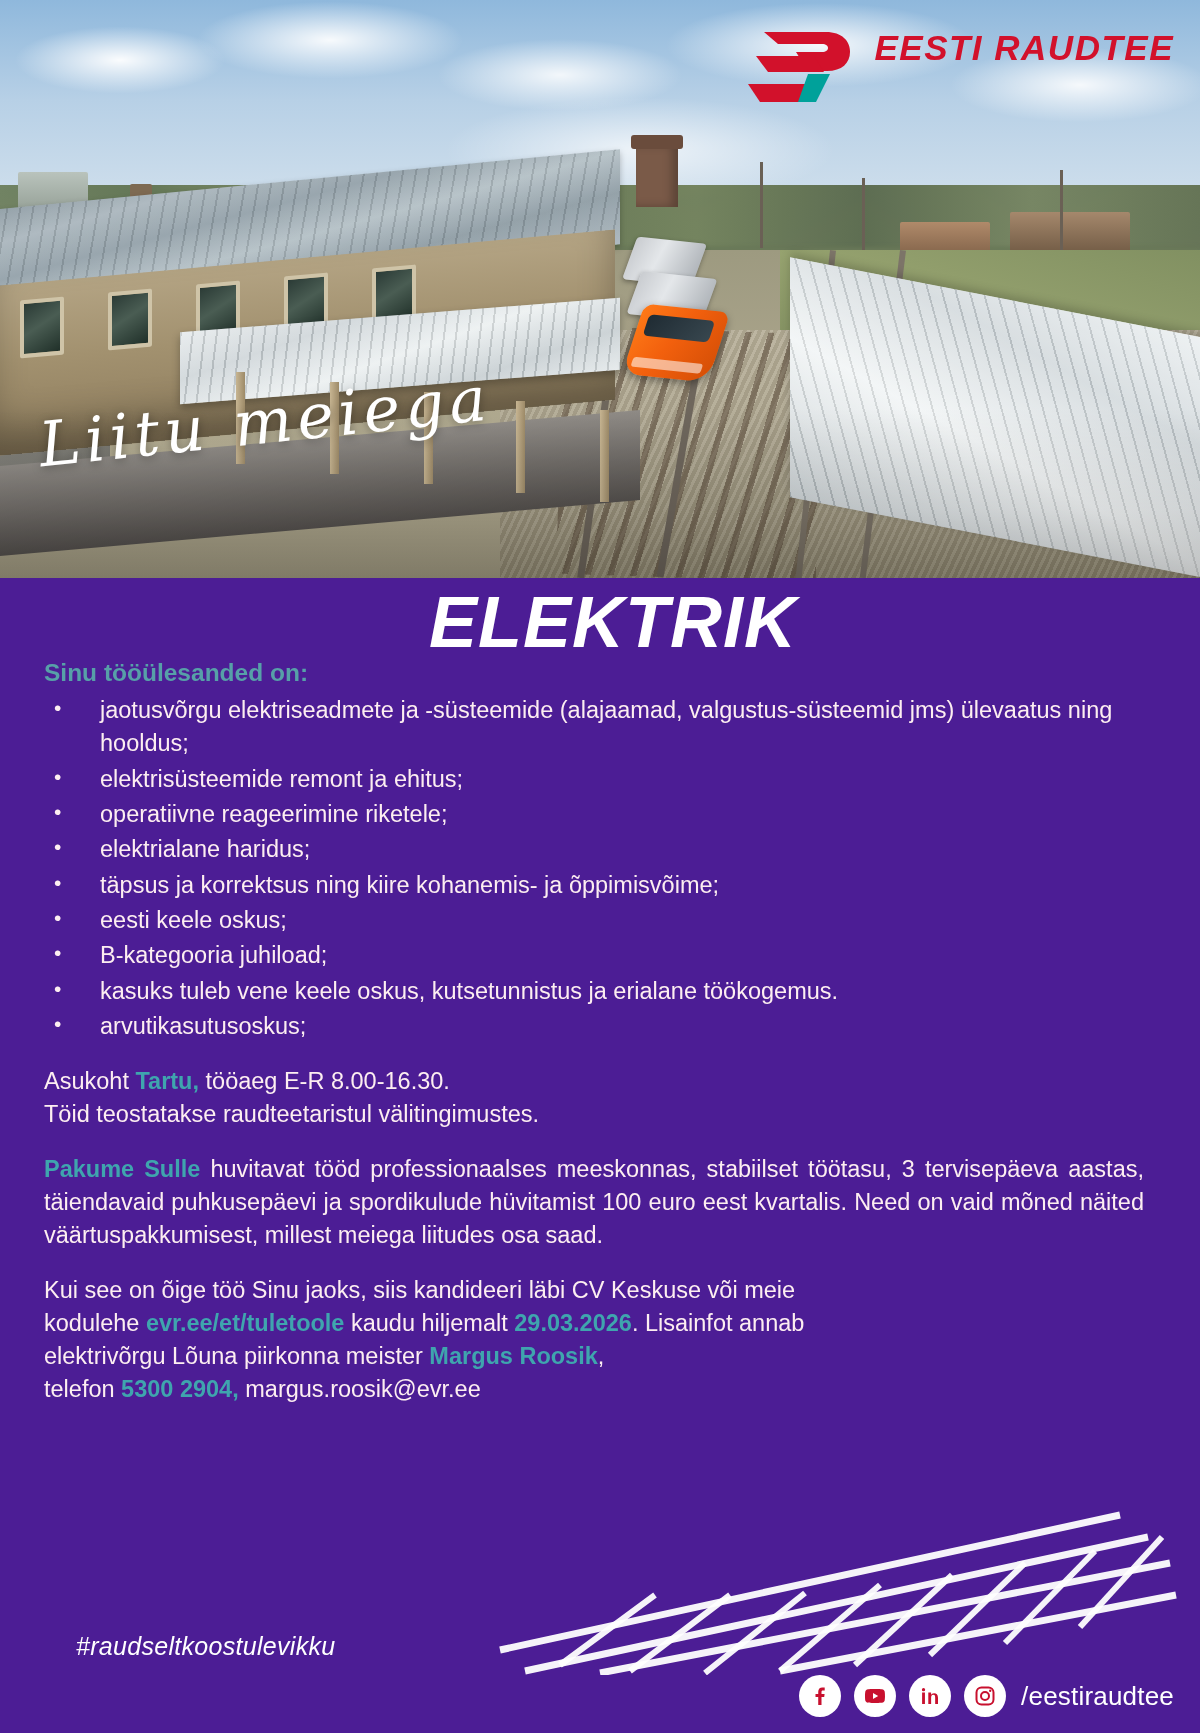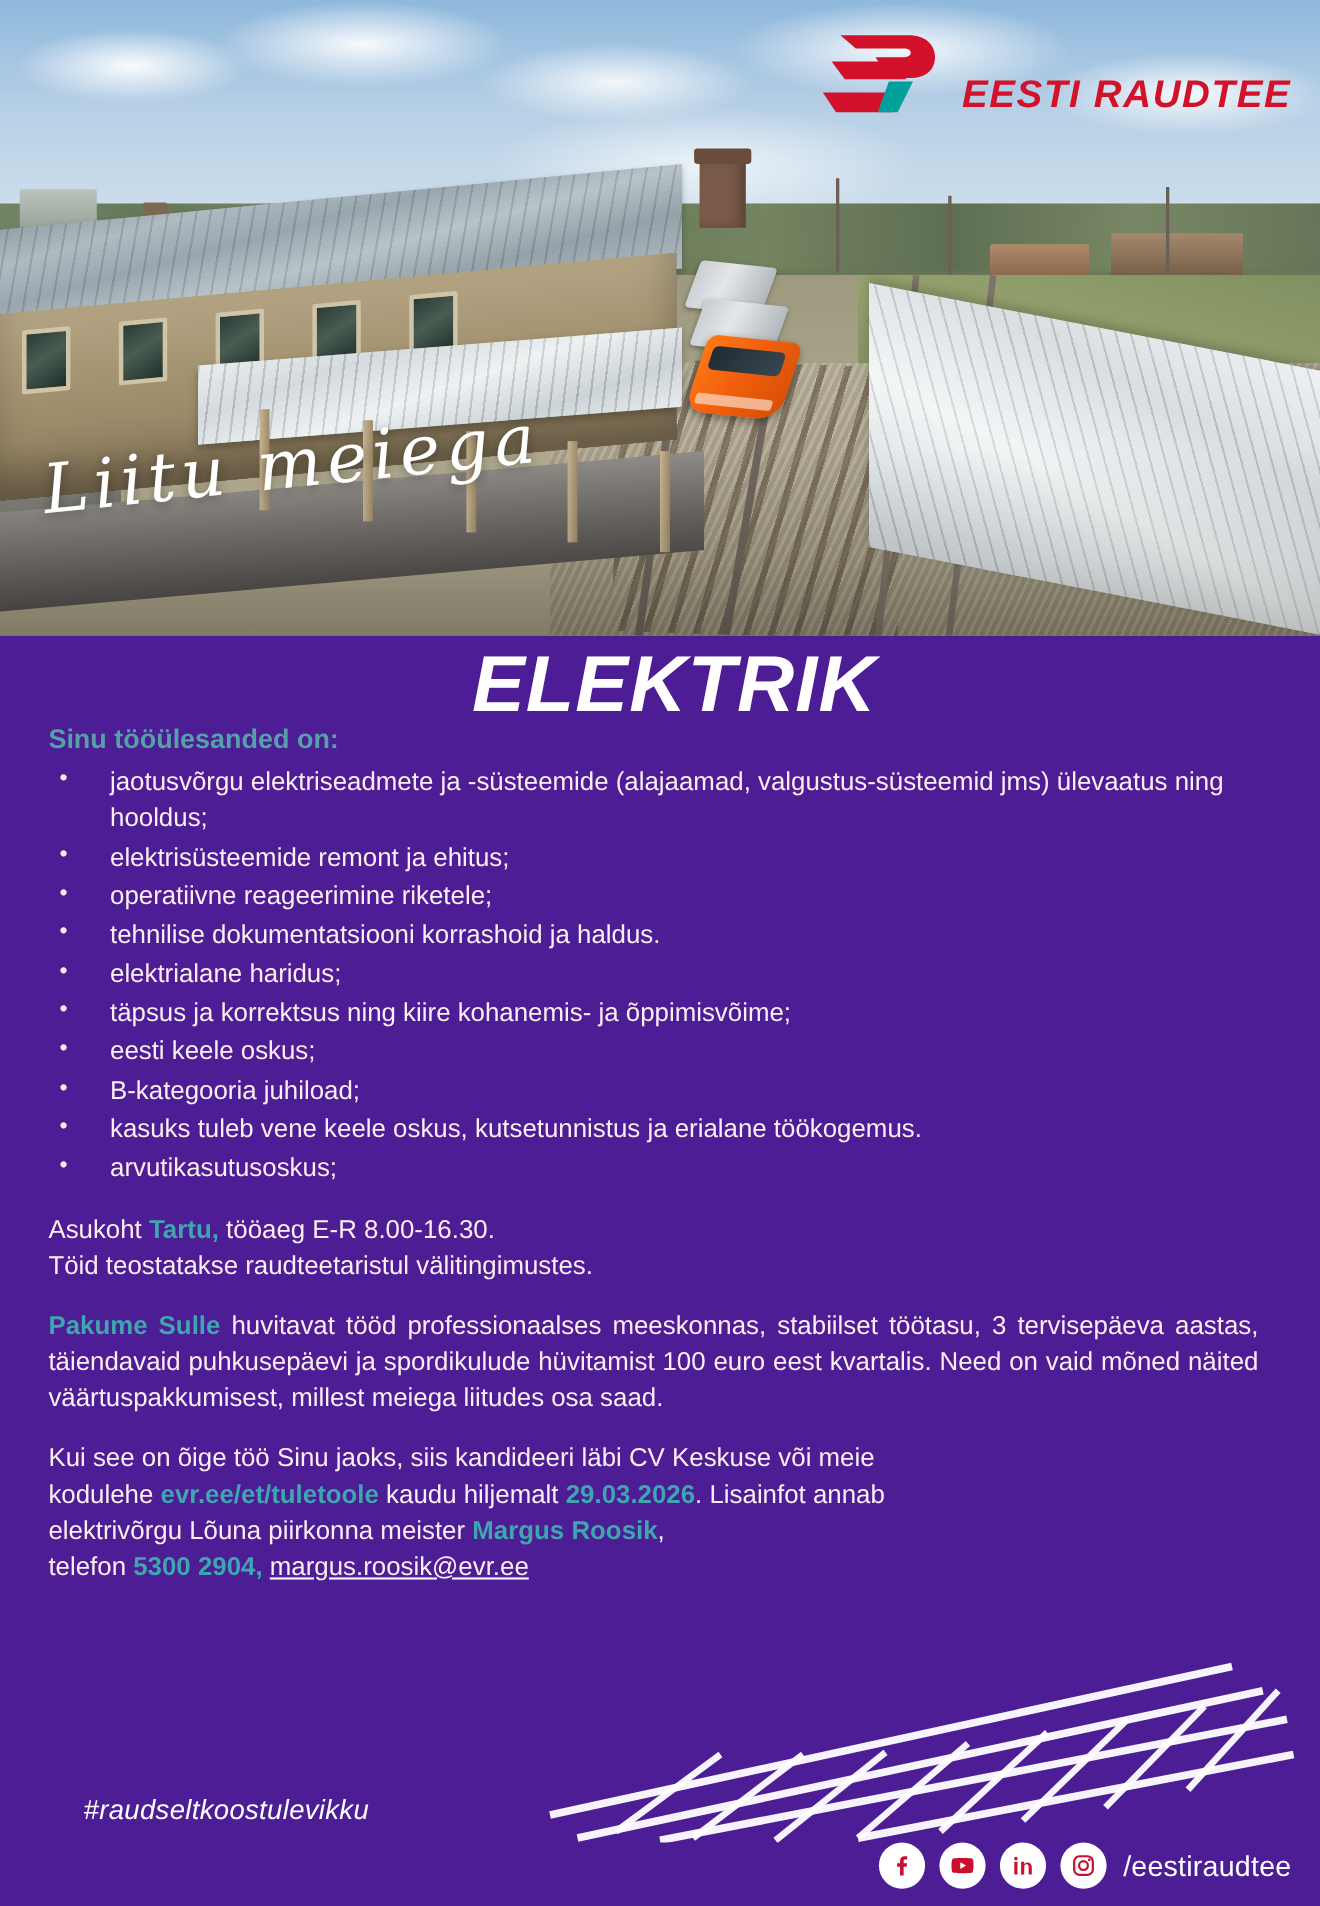--- a/index.html
+++ b/index.html
@@ -254,21 +254,21 @@
     position:absolute; left:0; bottom:0; width:1200px; height:170px;
     background: linear-gradient(180deg, rgba(0,0,0,0) 0%, rgba(0,0,0,.10) 60%, rgba(0,0,0,.22) 100%);
     pointer-events:none;
   }
 
   
   .logo-wrap {
     position: absolute;
     top: 28px; right: 26px;
     display: flex;
-    align-items: flex-end;
+    align-items: flex-start;
     gap: 18px;
   }
   .logo-mark { width: 118px; height: 78px; display: block; }
   .logo-text {
     font-family: "Liberation Sans", sans-serif;
     font-weight: 700;
     font-style: italic;
     font-size: 35px;
     letter-spacing: 1.5px;
     color: #D2112B;
@@ -342,21 +342,21 @@
     position: absolute;
     left: 10px; top: -1px;
     font-size: 21px;
     color: #fdeef1;
   }
 
   p.para { margin: 0; color: #fdeef1; font-size: 23.5px; line-height: 1.4; }
   p.gap { margin-top: 22px; }
   p.justify { text-align: justify; }
   .teal { color: #3FA5AE; font-weight: 700; }
-  .underline { text-decoration: underline; }
+  .underline { }
 
   
   .hashtag {
     position: absolute;
     left: 76px; bottom: 72px;
     font-style: italic;
     font-size: 25px;
     color: #ffffff;
     letter-spacing: .3px;
   }
@@ -464,21 +464,20 @@
 
     <div class="title">ELEKTRIK</div>
 
     <div class="content">
 
       <div class="sec-head">Sinu tööülesanded on:</div>
       <ul class="bullets">
         <li>jaotusvõrgu elektriseadmete ja -süsteemide (alajaamad, valgustus-süsteemid jms) ülevaatus ning hooldus;</li>
         <li>elektrisüsteemide remont ja ehitus;</li>
         <li>operatiivne reageerimine riketele;</li>
-        <li>tehnilise dokumentatsiooni korrashoid ja haldus.</li>
       </ul>
 
       <ul class="bullets">
         <li>elektrialane haridus;</li>
         <li>täpsus ja korrektsus ning kiire kohanemis- ja õppimisvõime;</li>
         <li>eesti keele oskus;</li>
         <li>B-kategooria juhiload;</li>
         <li>kasuks tuleb vene keele oskus, kutsetunnistus ja erialane töökogemus.</li>
         <li>arvutikasutusoskus;</li>
       </ul>

